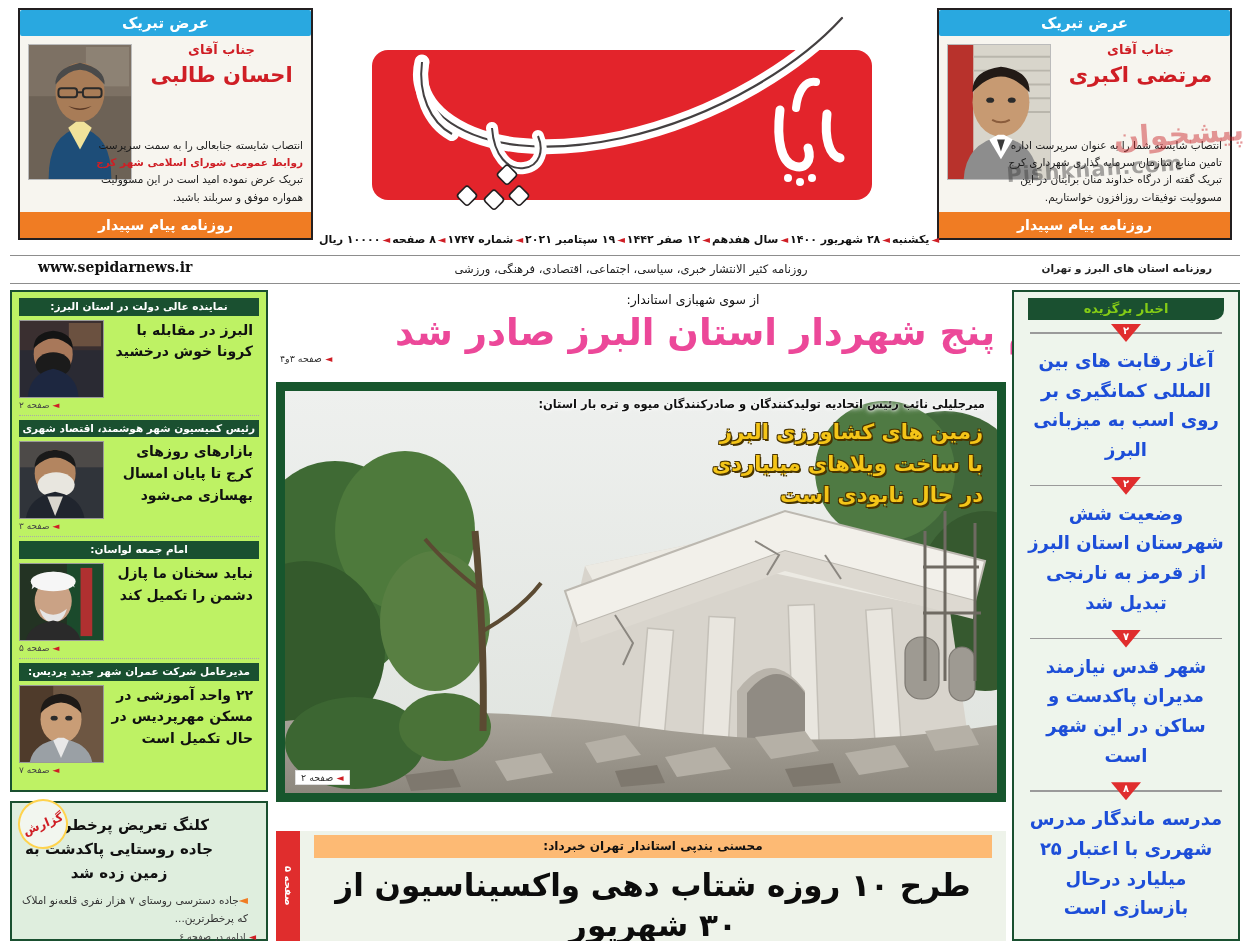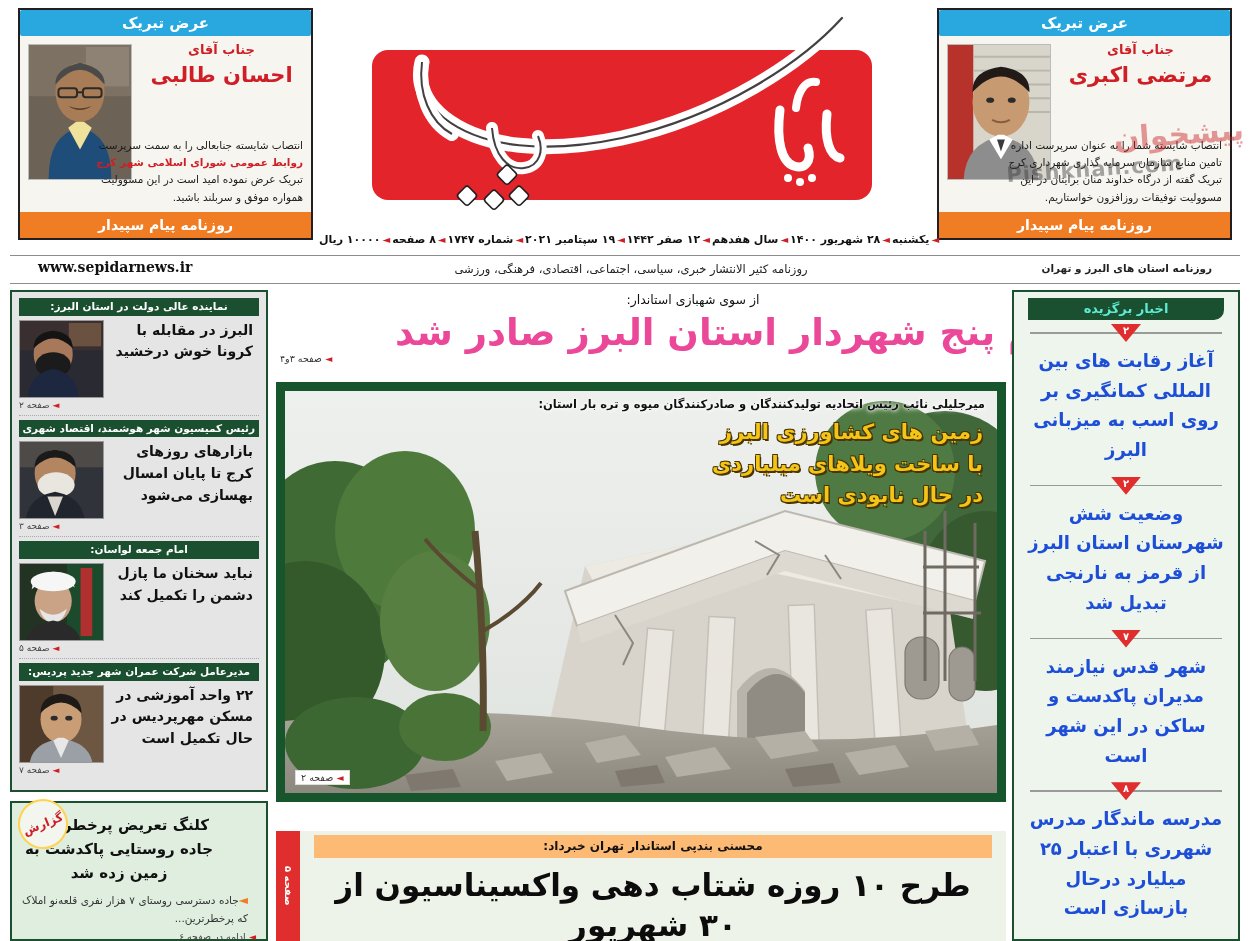--- a/index.html
+++ b/index.html
@@ -87,21 +87,21 @@
     color:#222; direction:rtl; font-weight:bold;
   }
 
   
   .body-row { position:absolute; left:0; top:290px; width:1250px; height:651px; }
 
   
   .left-col { position:absolute; left:10px; top:0; width:258px; height:651px; }
   .lside-box {
     position:absolute; left:0; top:0; width:258px; height:502px;
-    border:2px solid #1a5030; background:#e5e5e5; padding:6px 7px;
+    border:2px solid #1a5030; background:#bef264; padding:6px 7px;
   }
   .lnews { position:relative; direction:rtl; padding-bottom:5px; margin-bottom:4px; border-bottom:1px dotted #aaa; }
   .lnews:last-child { border-bottom:none; }
   .lnews-head {
     background:#1a5030; color:#fff; font-size:10.5px; font-weight:bold;
     text-align:center; padding:2px 4px; line-height:1.3; white-space:nowrap; overflow:hidden;
   }
   .lnews-body { display:flex; flex-direction:row-reverse; margin-top:4px; align-items:flex-start; }
   .lnews-photo { width:85px; height:78px; flex:0 0 85px; border:1px solid #999; overflow:hidden; margin-left:0; margin-right:0; }
   .lnews-photo .ph { width:100%; height:100%; display:block; }
@@ -192,21 +192,21 @@
   }
 
   
   .right-col { position:absolute; right:10px; top:0; width:228px; height:651px; }
   .rside-box {
     position:absolute; left:0; top:0; width:228px; height:651px;
     border:2px solid #1a5030; background:#eef5ec; padding:6px 10px 8px;
     display:flex; flex-direction:column;
   }
   .rside-head {
-    background:#1a5030; color:#5eead4; font-size:13px; font-weight:bold;
+    background:#1a5030; color:#84cc16; font-size:13px; font-weight:bold;
     text-align:center; padding:3px 0 4px; direction:rtl;
     border-radius:0 0 10px 0; margin:0 4px;
   }
   .rnews { direction:rtl; flex:1; display:flex; flex-direction:column; justify-content:center; }
   .rsep { position:relative; height:18px; margin:2px 0 0; }
   .rsep .line { position:absolute; top:8px; left:6px; right:6px; height:1.5px; background:#9a9a9a; }
   .rsep .tri {
     position:absolute; left:50%; top:0; transform:translateX(-50%);
     width:30px; height:18px; background:#e02d2d;
     clip-path:polygon(0 0,100% 0,50% 100%);

